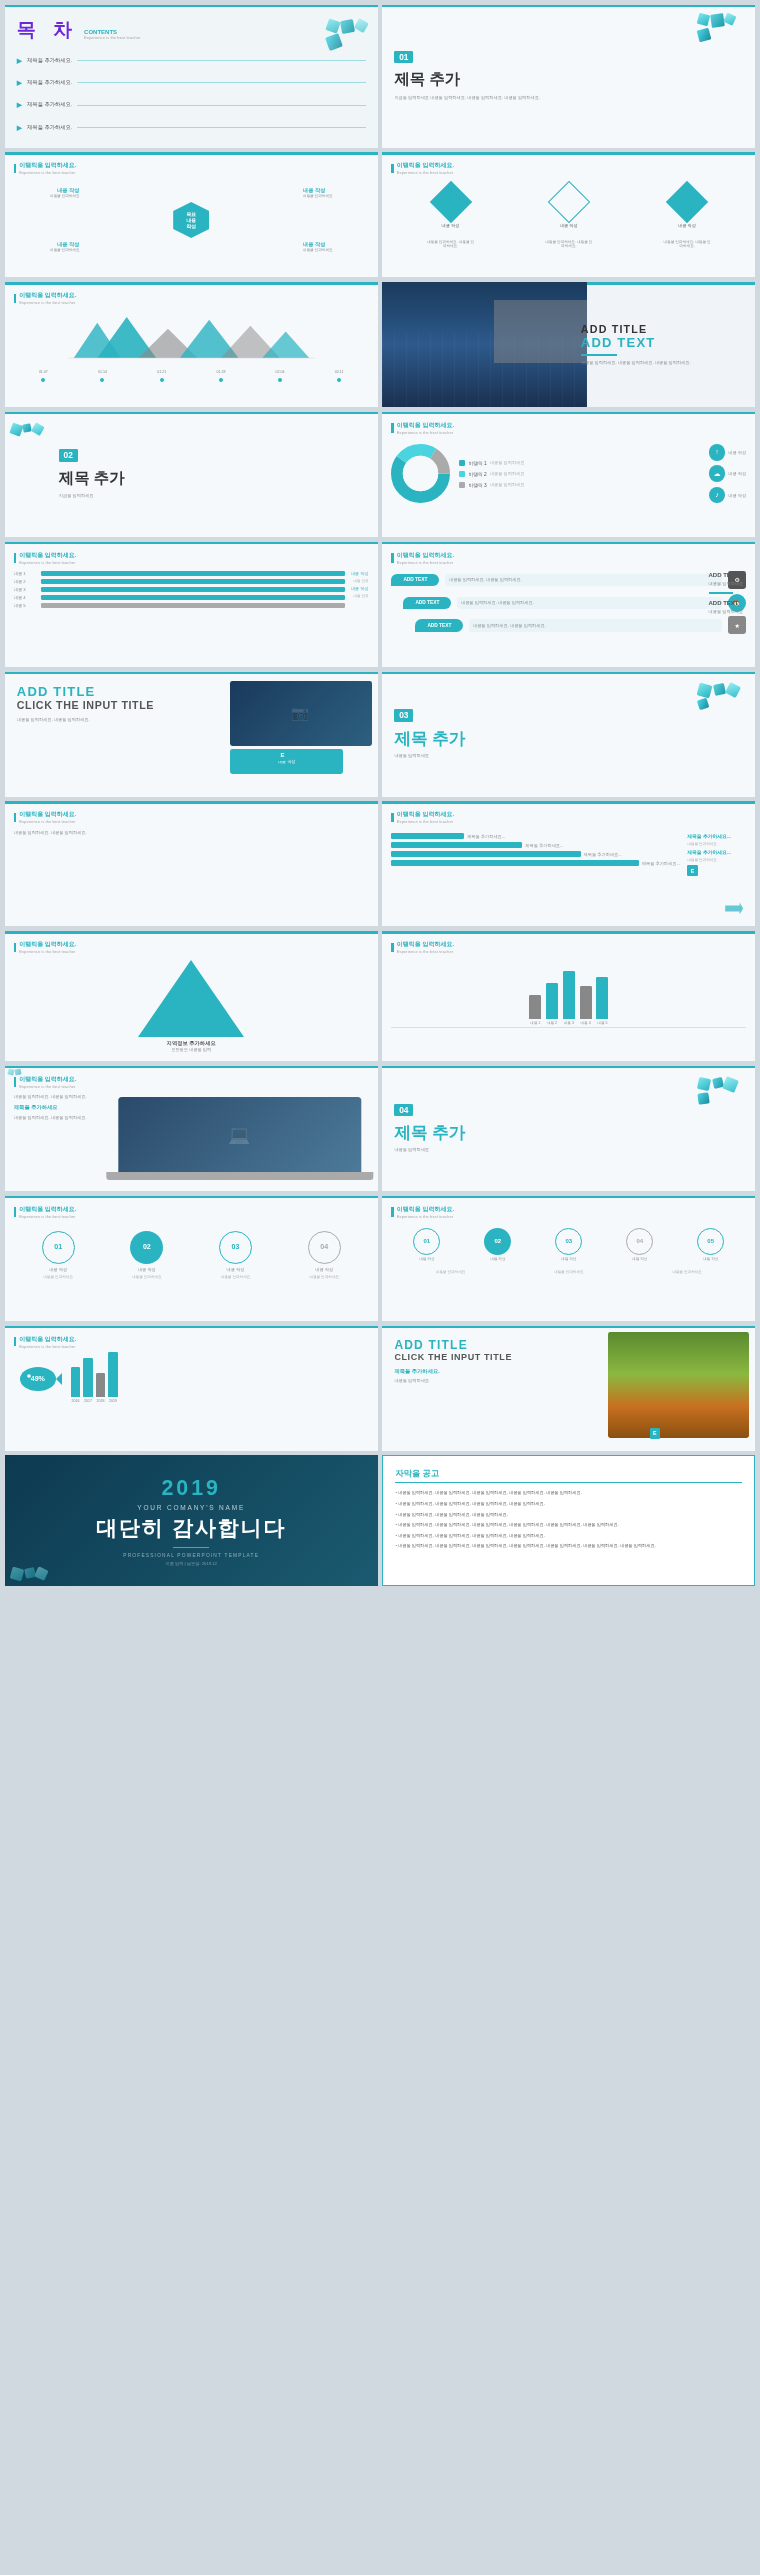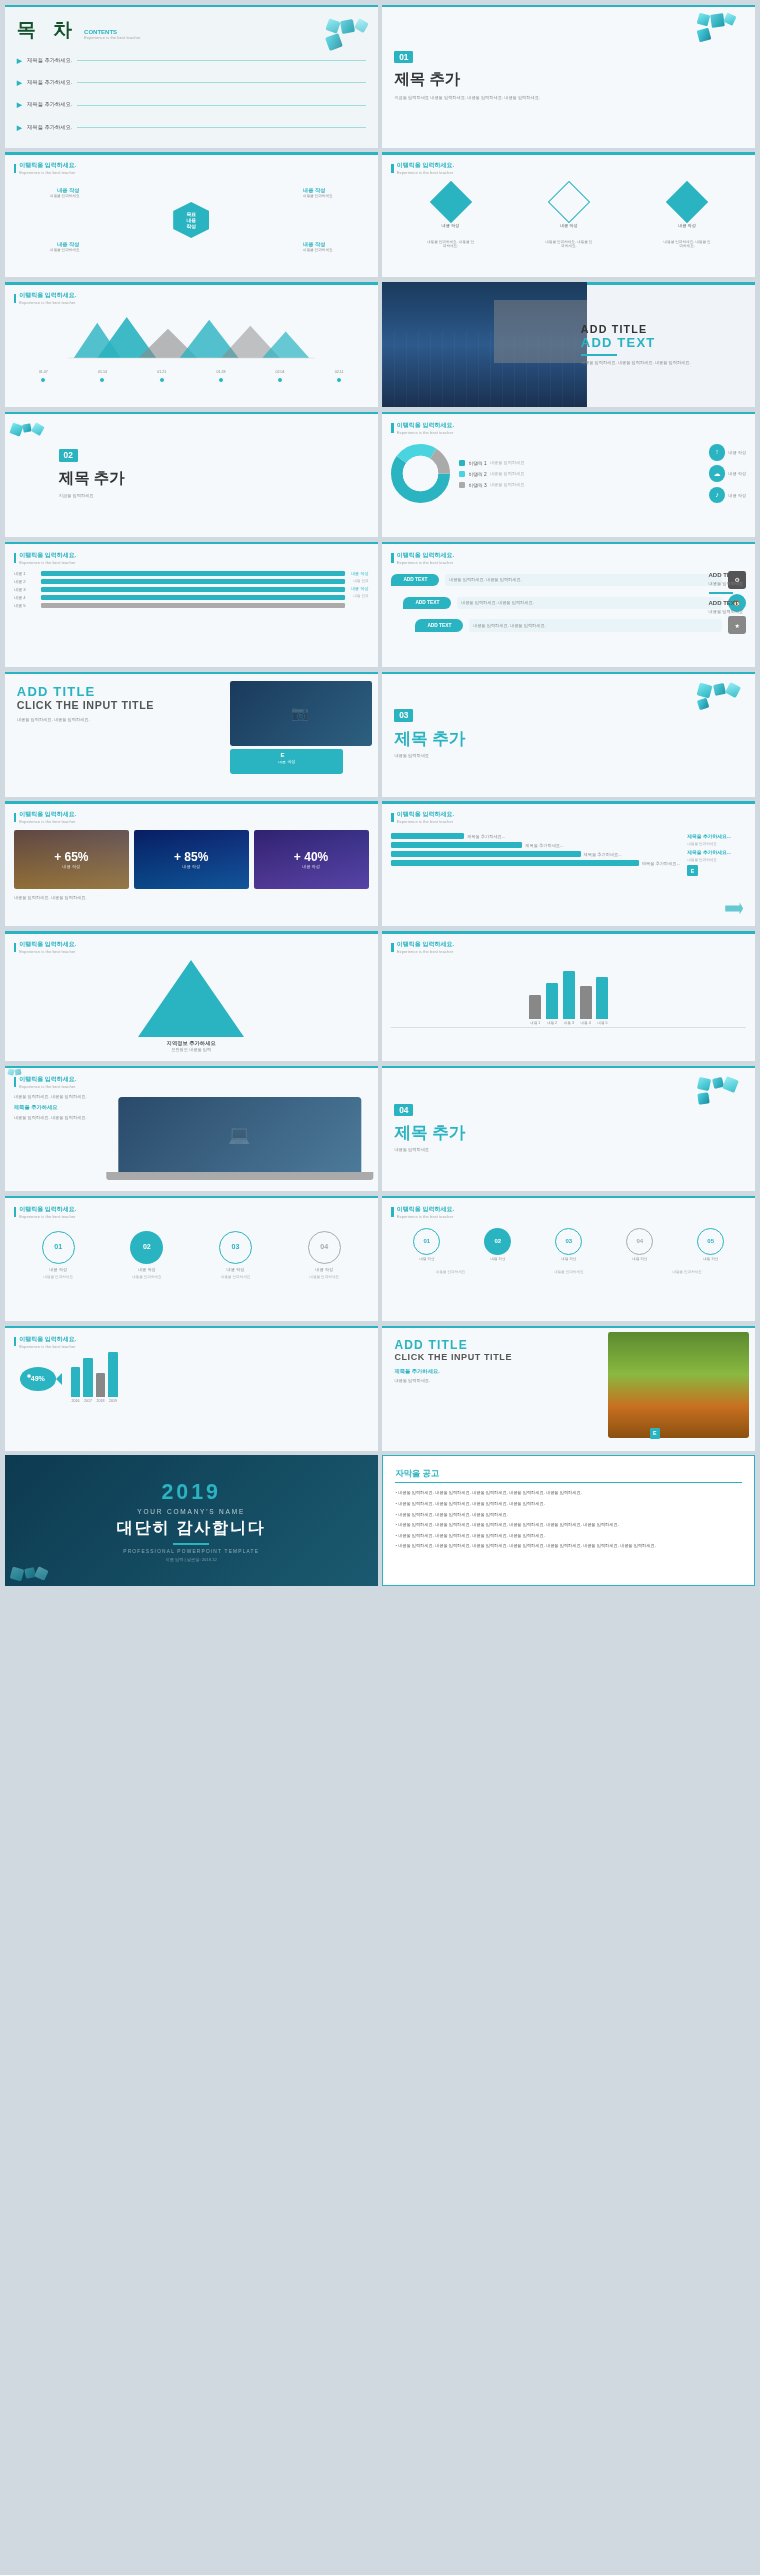--- a/index.html
+++ b/index.html
@@ -90,21 +90,21 @@
     }
   </style>
 </head>
 <body>
 
 <div class="grid-container">
 
   <div class="slide" style="padding:12px; background:#f0f5f8; position:relative; min-height:125px;">
     <div class="teal-line-top"></div>
     <div style="display:flex; align-items:flex-end; gap:6px; margin-bottom:9px;">
-      <span style="font-size:19px; font-weight:900; color:#14532d; letter-spacing:6px;">목 차</span>
+      <span style="font-size:19px; font-weight:900; color:#6d28d9; letter-spacing:6px;">목 차</span>
       <div style="margin-bottom:3px;">
         <div style="font-size:6px; font-weight:700; color:#2ab3c0;">CONTENTS</div>
         <div style="font-size:4.2px; color:#aaa;">Experience is the best teacher</div>
       </div>
     </div>
     <div style="display:flex; flex-direction:column; gap:4.8px;">
       <div class="toc-item">
         <span class="toc-arrow">▶</span>
         <span style="font-size:5.3px; color:#555;">제목을 추가하세요.</span>
         <div class="toc-line"></div>
@@ -459,37 +459,20 @@
 
   <div class="slide" style="padding:9px; background:#f5f9fc; min-height:125px;">
     <div class="teal-line-top"></div>
     <div style="display:flex; align-items:center; gap:3px; margin-bottom:6px;">
       <div style="width:2.4px; height:9.5px; background:#2ab3c0;"></div>
       <div>
         <div style="font-size:6px; font-weight:700; color:#2ab3c0;">이탤릭을 입력하세요.</div>
         <div style="font-size:4.2px; color:#aaa;">Experience is the best teacher</div>
       </div>
     </div>
-    <div style="display:flex; gap:4.8px; margin-top:6px;">
-      <div style="flex:1; height:59px; background:linear-gradient(135deg,#1a3a5c,#2d5a8c); border-radius:2.4px; display:flex;flex-direction:column;align-items:center;justify-content:center;position:relative;overflow:hidden;">
-        <div style="position:absolute;inset:0;background:linear-gradient(180deg,rgba(255,100,0,0.3),rgba(255,150,0,0.5));"></div>
-        <div style="position:relative;z-index:2;font-size:12px;font-weight:900;color:white;">+ 65%</div>
-        <div style="position:relative;z-index:2;font-size:4.2px;color:rgba(255,255,255,0.8);">내용 작성</div>
-      </div>
-      <div style="flex:1; height:59px; background:linear-gradient(135deg,#0a2a4c,#1d4a7c); border-radius:2.4px; display:flex;flex-direction:column;align-items:center;justify-content:center;position:relative;overflow:hidden;">
-        <div style="position:absolute;inset:0;background:linear-gradient(180deg,rgba(0,0,150,0.3),rgba(0,100,200,0.4));"></div>
-        <div style="position:relative;z-index:2;font-size:12px;font-weight:900;color:white;">+ 85%</div>
-        <div style="position:relative;z-index:2;font-size:4.2px;color:rgba(255,255,255,0.8);">내용 작성</div>
-      </div>
-      <div style="flex:1; height:59px; background:linear-gradient(135deg,#1a3060,#2d5090); border-radius:2.4px; display:flex;flex-direction:column;align-items:center;justify-content:center;position:relative;overflow:hidden;">
-        <div style="position:absolute;inset:0;background:linear-gradient(180deg,rgba(100,0,150,0.3),rgba(150,50,200,0.4));"></div>
-        <div style="position:relative;z-index:2;font-size:12px;font-weight:900;color:white;">+ 40%</div>
-        <div style="position:relative;z-index:2;font-size:4.2px;color:rgba(255,255,255,0.8);">내용 작성</div>
-      </div>
-    </div>
     <div style="margin-top:6px; font-size:4.2px; color:#888;">내용을 입력하세요. 내용을 입력하세요.</div>
   </div>
 
   <div class="slide" style="padding:9px; background:#f5f9fc; min-height:125px;">
     <div class="teal-line-top"></div>
     <div style="display:flex; align-items:center; gap:3px; margin-bottom:6px;">
       <div style="width:2.4px; height:9.5px; background:#2ab3c0;"></div>
       <div>
         <div style="font-size:6px; font-weight:700; color:#2ab3c0;">이탤릭을 입력하세요.</div>
         <div style="font-size:4.2px; color:#aaa;">Experience is the best teacher</div>
@@ -765,21 +748,21 @@
 
   <div class="slide" style="background:linear-gradient(135deg,#0d3a50,#1a5a70); padding:18px; display:flex; flex-direction:column; align-items:center; justify-content:center; min-height:131px; position:relative; overflow:hidden;">
 
     <div style="position:absolute; left:6px; bottom:6px; display:flex; flex-wrap:wrap; width:48px; gap:1.8px; opacity:0.5;">
       <div style="width:12px;height:12px;background:linear-gradient(135deg,#7de8f0,#2ab3c0);border-radius:1.8px;transform:rotate(15deg);"></div>
       <div style="width:9.5px;height:9.5px;background:linear-gradient(135deg,#5dd0dc,#1a9aaa);border-radius:1.8px;transform:rotate(-12deg);"></div>
       <div style="width:10.7px;height:10.7px;background:linear-gradient(135deg,#9aeef5,#3ac0cc);border-radius:1.8px;transform:rotate(25deg);"></div>
     </div>
     <div style="font-size:21.4px; font-weight:900; color:#2ab3c0; letter-spacing:3px; margin-bottom:3px;">2019</div>
     <div style="font-size:6.5px; color:rgba(255,255,255,0.7); letter-spacing:1.8px; margin-bottom:3px;">YOUR COMANY'S NAME</div>
-    <div style="font-size:16px; font-weight:900; color:white; letter-spacing:1.8px; margin-bottom:4.8px;">대단히 감사합니다</div>
+    <div style="font-size:21px; font-weight:900; color:white; letter-spacing:1.8px; margin-bottom:4.8px;">대단히 감사합니다</div>
     <div style="width:36px; height:1.2px; background:#2ab3c0; margin-bottom:4.8px;"></div>
     <div style="font-size:4.8px; color:rgba(255,255,255,0.5); letter-spacing:1.2px;">PROFESSIONAL POWERPOINT TEMPLATE</div>
     <div style="font-size:4.2px; color:rgba(255,255,255,0.4); margin-top:3px;">이름 입력 | 날로일: 2019.12</div>
   </div>
 
   <div class="slide" style="background:white; padding:12px; border:1.8px solid #2ab3c0; min-height:131px;">
     <div style="font-size:8.3px; font-weight:700; color:#2ab3c0; margin-bottom:6px; border-bottom:1.2px solid #2ab3c0; padding-bottom:3px;">자막을 공고</div>
     <div style="font-size:4.2px; color:#555; line-height:1.8;">
       <p style="margin-bottom:3px;">• 내용을 입력하세요. 내용을 입력하세요. 내용을 입력하세요. 내용을 입력하세요. 내용을 입력하세요.</p>
       <p style="margin-bottom:3px;">• 내용을 입력하세요. 내용을 입력하세요. 내용을 입력하세요. 내용을 입력하세요.</p>

